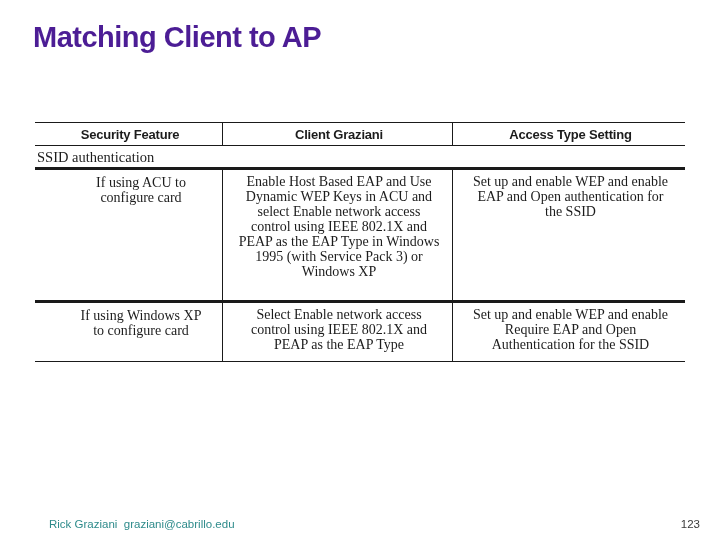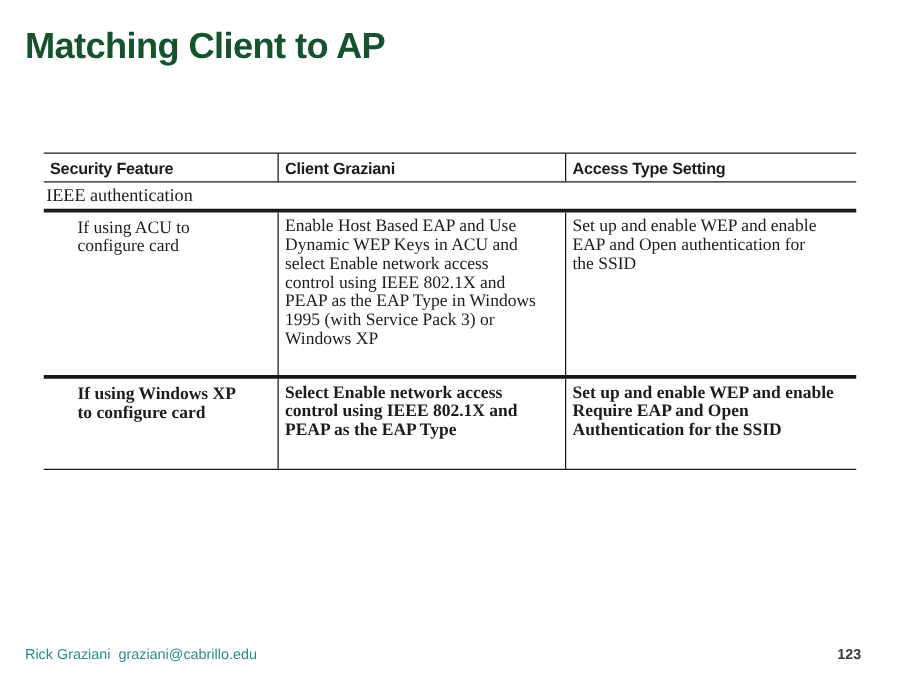--- a/index.html
+++ b/index.html
@@ -7,39 +7,40 @@
   .slide {
     position: relative;
     width: 720px;
     height: 540px;
     background: #ffffff;
     overflow: hidden;
     font-family: "Liberation Sans", sans-serif;
   }
   .slide-title {
     position: absolute;
-    left: 20px;
+    left: 33px;
     top: 21px;
     font-family: "Liberation Sans", sans-serif;
     font-size: 29px;
     font-weight: bold;
     letter-spacing: -0.5px;
-    color: #14532d;
+    color: #4c1d95;
     white-space: nowrap;
   }
   .ap-table {
     position: absolute;
     left: 35px;
     top: 122px;
     width: 650px;
     color: #1c1c1c;
   }
   .trow {
     display: grid;
     grid-template-columns: 187px 230px 233px;
+    text-align: center;
   }
   .thead-row {
     height: 24px;
     border-top: 1.5px solid #1a1a1a;
     border-bottom: 1.5px solid #1a1a1a;
     font-family: "Liberation Sans", sans-serif;
     font-size: 13px;
     font-weight: bold;
     letter-spacing: -0.2px;
   }
@@ -53,55 +54,54 @@
   }
   .body-row {
     font-family: "Liberation Serif", "DejaVu Serif", serif;
     font-size: 14px;
     line-height: 15px;
   }
   .body-row .cell { white-space: pre-line; }
   .body-row .cell-feature { padding: 5px 2px 0 27px; }
   .body-row .cell-mid, .body-row .cell-right { padding: 4px 2px 0 5px; }
   .row-1 { height: 133px; border-bottom: 3px solid #1a1a1a; }
-  .row-2 { height: 73px; border-bottom: 1.5px solid #1a1a1a; font-weight: bold; }
+  .row-2 { height: 59px; border-bottom: 1.5px solid #1a1a1a; }
   .vline-left { border-left: 1.5px solid #1a1a1a; }
   .footer-author {
     position: absolute;
-    left: 20px;
+    left: 49px;
     top: 518px;
     font-size: 11.5px;
     color: #2e8b8b;
     white-space: pre;
   }
   .page-number {
     position: absolute;
-    right: 31px;
+    right: 20px;
     top: 518px;
     font-size: 11.5px;
     color: #3a3a3a;
-    font-weight: bold;
   }
 </style>
 </head>
 <body>
 
 <div class="slide">
 
   <h1 class="slide-title">Matching Client to AP</h1>
 
   <div class="ap-table">
 
     <div class="trow thead-row">
       <div class="cell">Security Feature</div>
       <div class="cell vline-left">Client Graziani</div>
       <div class="cell vline-left">Access Type Setting</div>
     </div>
 
-    <div class="section-row">IEEE authentication</div>
+    <div class="section-row">SSID authentication</div>
 
     <div class="trow body-row row-1">
       <div class="cell cell-feature">If using ACU to
 configure card</div>
       <div class="cell cell-mid vline-left">Enable Host Based EAP and Use
 Dynamic WEP Keys in ACU and
 select Enable network access
 control using IEEE 802.1X and
 PEAP as the EAP Type in Windows
 1995 (with Service Pack 3) or

